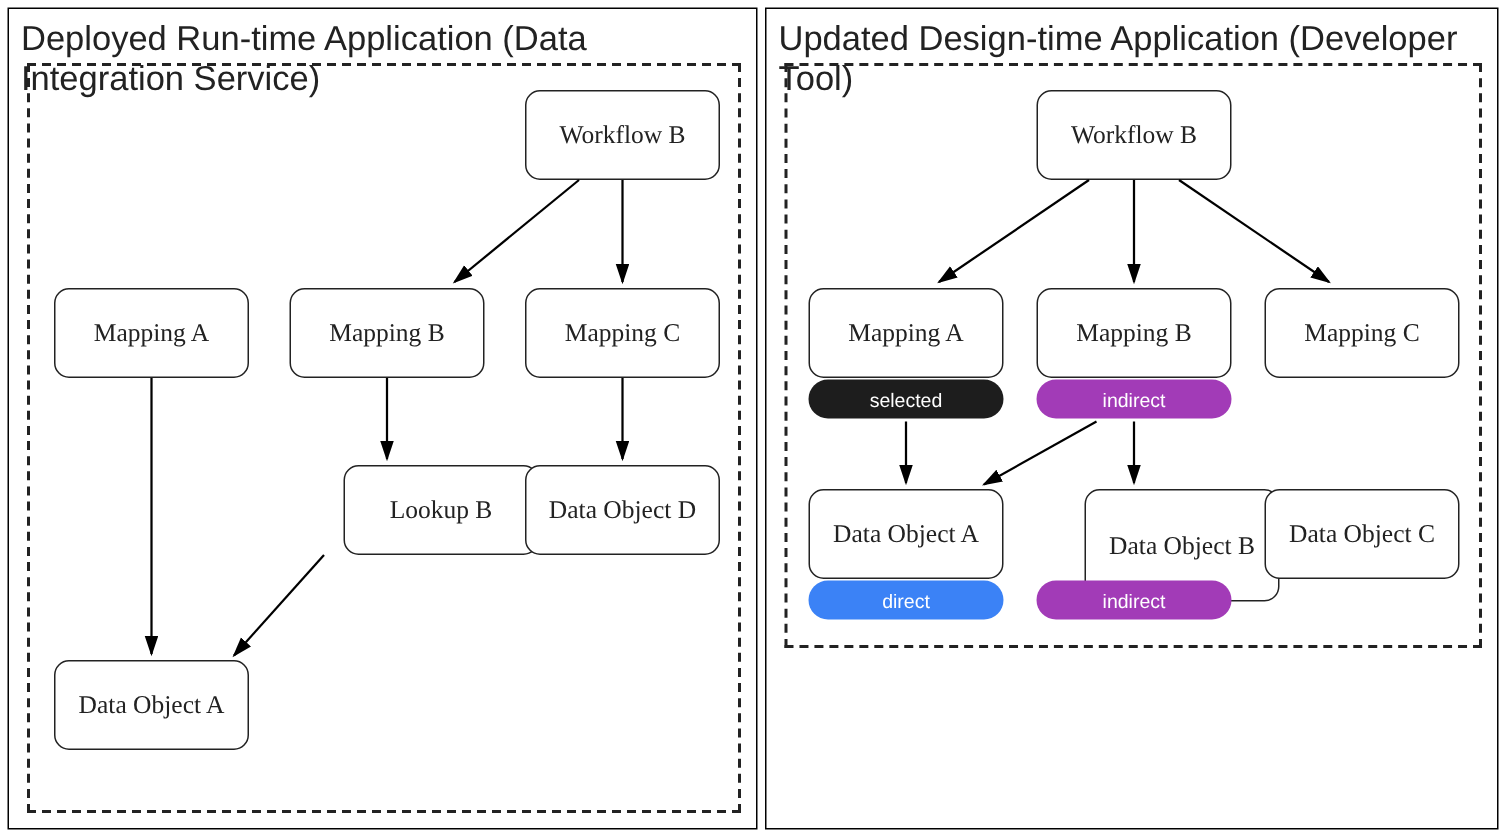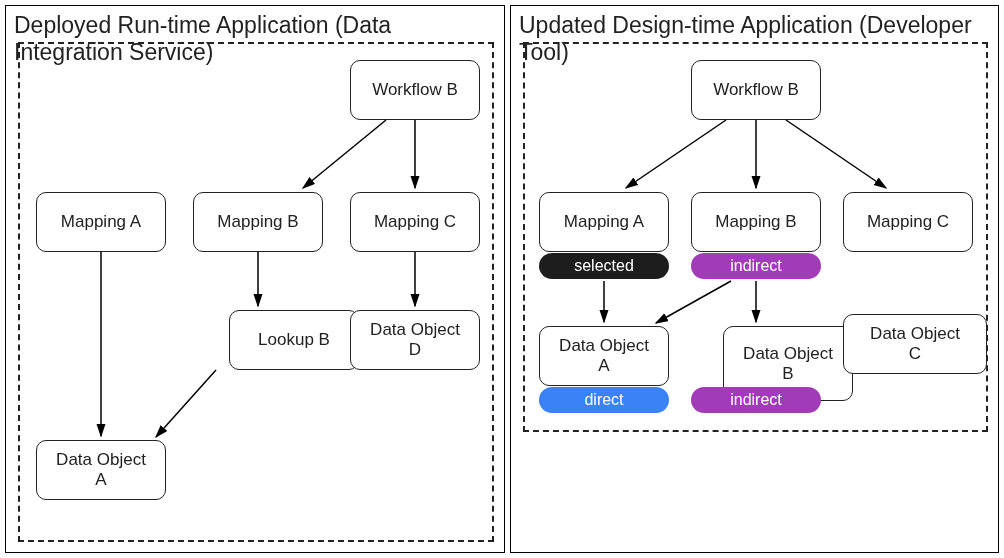--- a/index.html
+++ b/index.html
@@ -31,27 +31,28 @@
     position: absolute;
     border: 1.5px solid #222;
     border-radius: 10px;
     display: flex;
     align-items: center;
     justify-content: center;
     font-size: 17px;
     color: #222;
     background: #fff;
     text-align: center;
-    padding: 18px;
+    padding: 8px;
+    font-family: Liberation Serif, serif;
   }
   .badge {
     position: absolute;
     border-radius: 999px;
     color: #fff;
-    font-size: 16px;
+    font-size: 13px;
     display: flex;
     align-items: center;
     justify-content: center;
     height: 26px;
   }
   .badge-black { background: #1d1d1d; }
   .badge-purple { background: #a23bb7; text-align: center; }
   .badge-teal { background: #3b82f6; }
   svg.arrows {
     position: absolute;
@@ -136,21 +137,21 @@
   <div class="badge badge-purple" style="left:180px; top:247px; width:130px;">
     <span>indirect</span>
   </div>
 
   <div class="node" style="left:28px; top:320px; width:130px; height:60px;">
     <span>Data Object A</span>
   </div>
   <div class="node" style="left:180px; top:320px; width:130px; height:75px;margin-left:32px;">
     <span>Data Object B</span>
   </div>
-  <div class="node" style="left:332px; top:308px; width:144px; height:60px;">
+  <div class="node" style="left:332px; top:320px; width:130px; height:60px;">
     <span>Data Object C</span>
   </div>
 
   <div class="badge badge-teal" style="left:28px; top:381px; width:130px;">
     <span>direct</span>
   </div>
   <div class="badge badge-purple" style="left:180px; top:381px; width:130px;">
     <span>indirect</span>
   </div>
 

